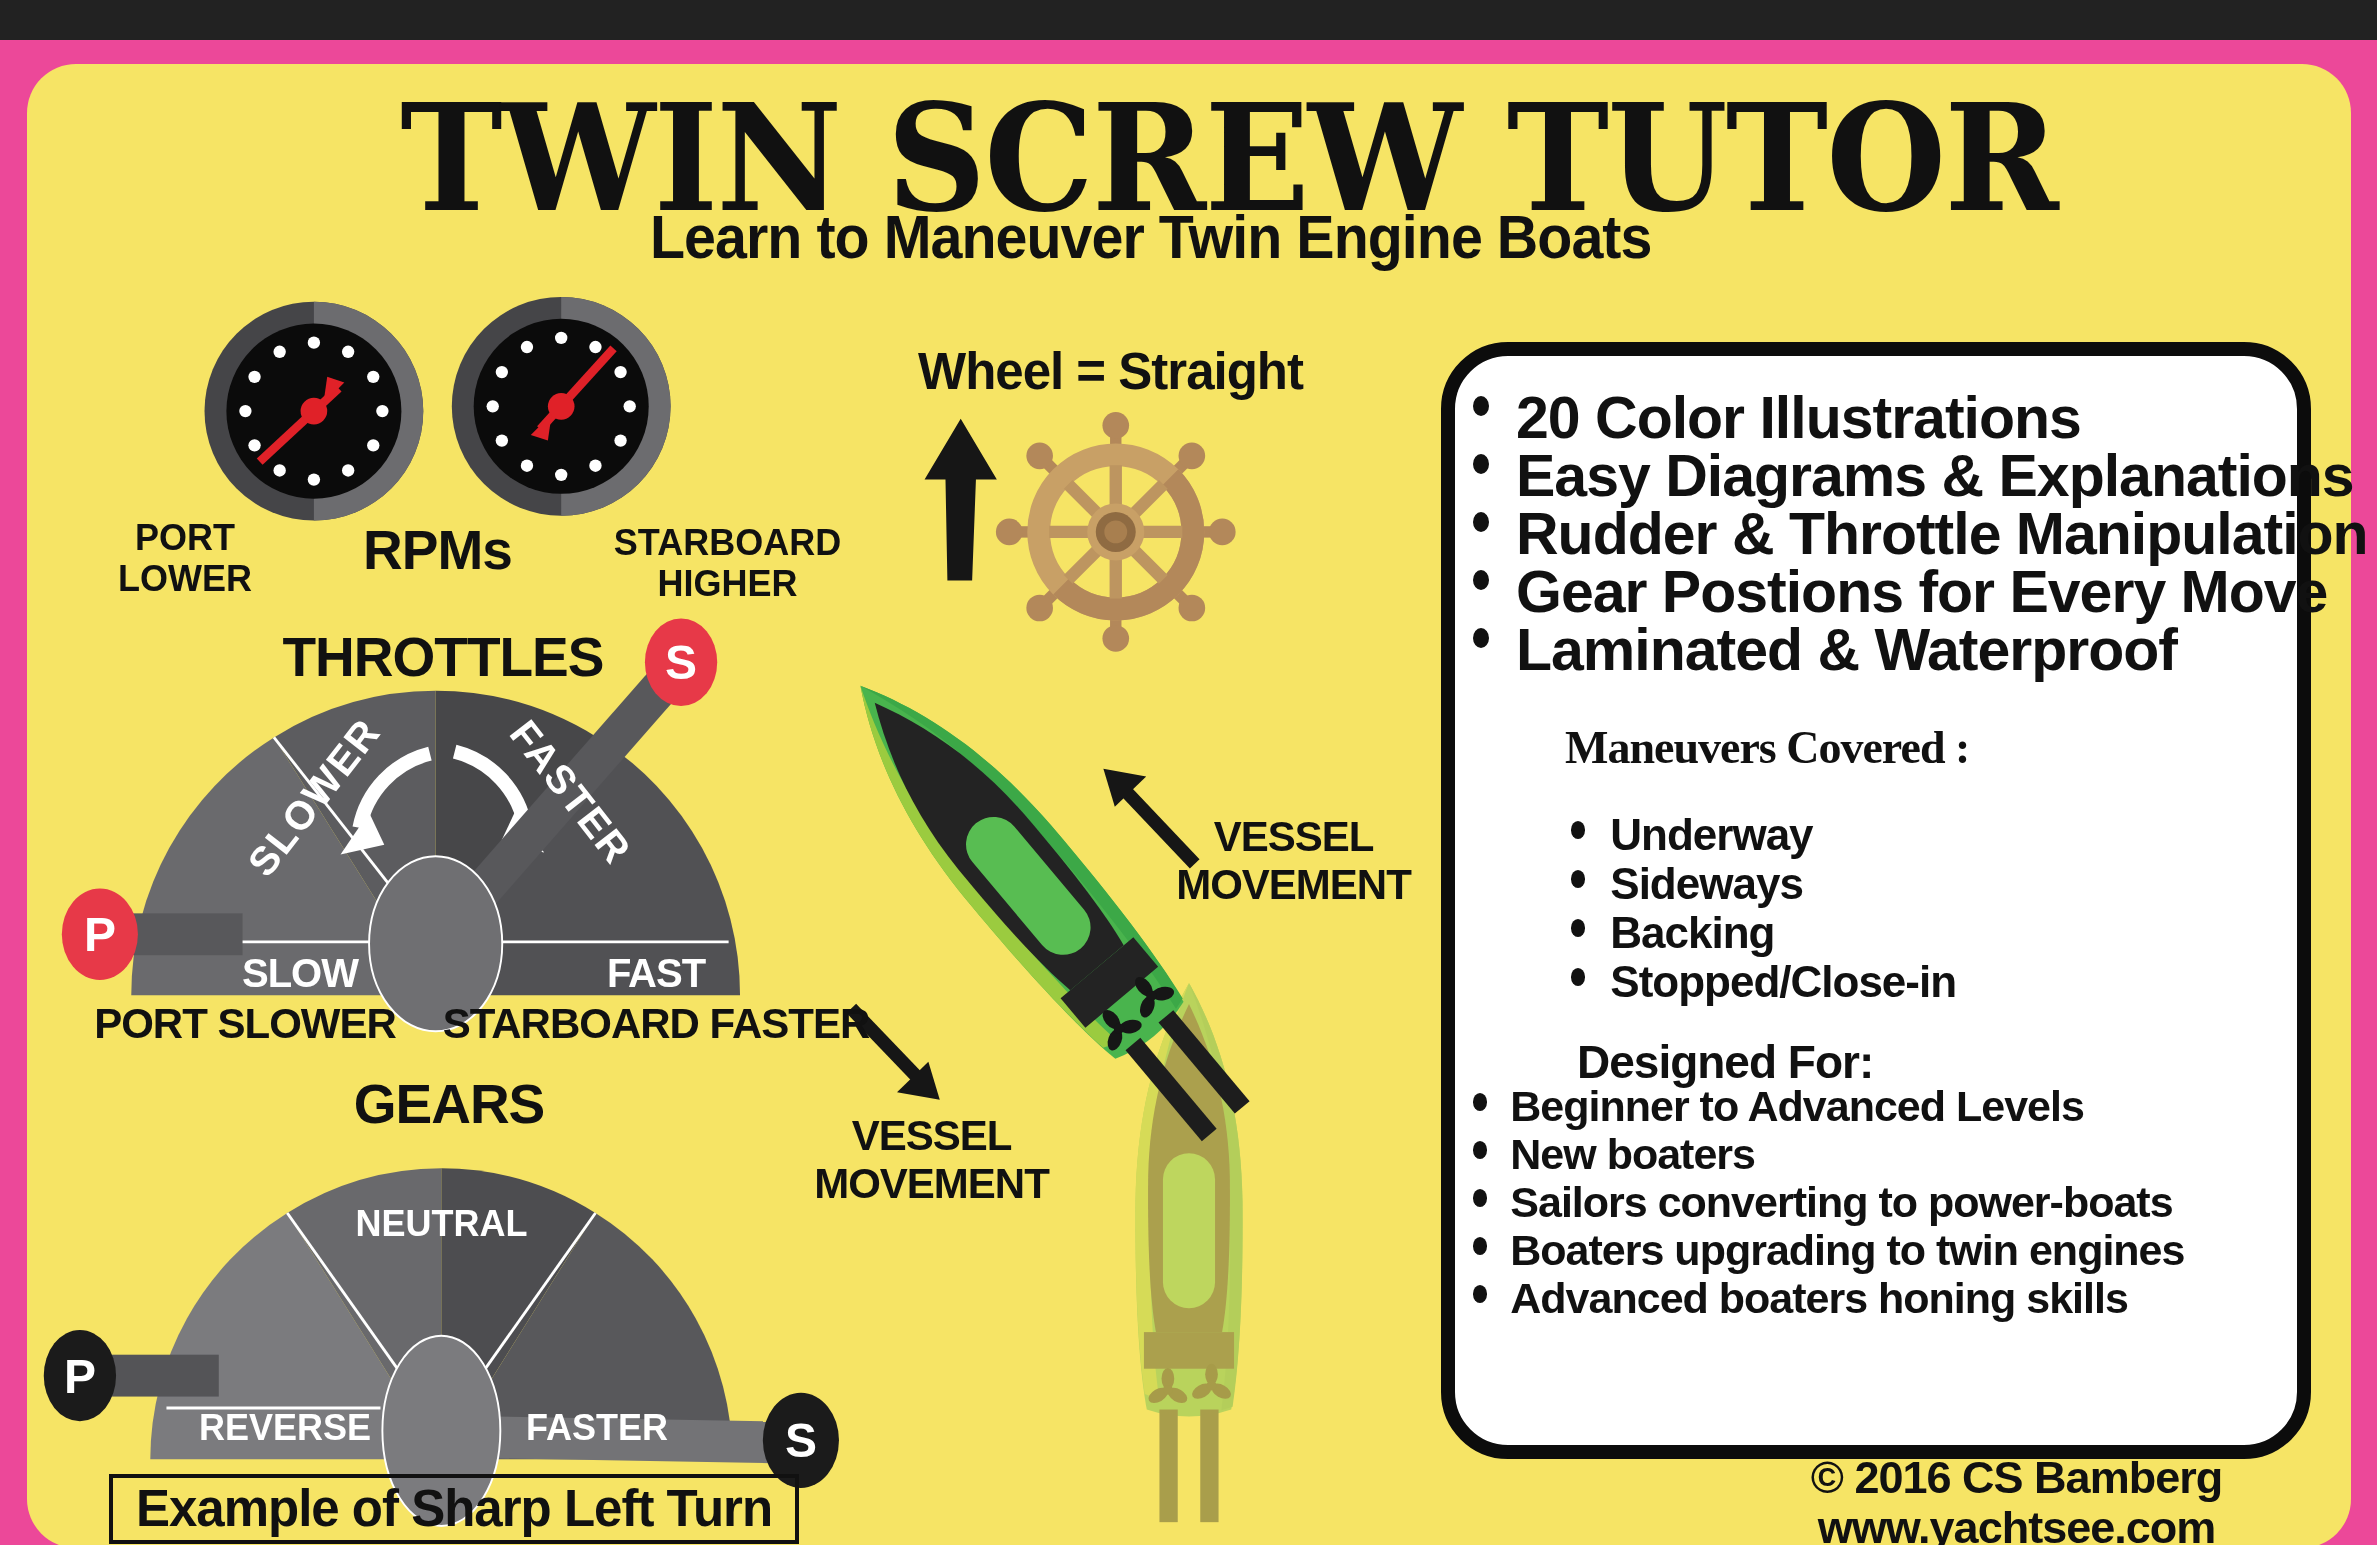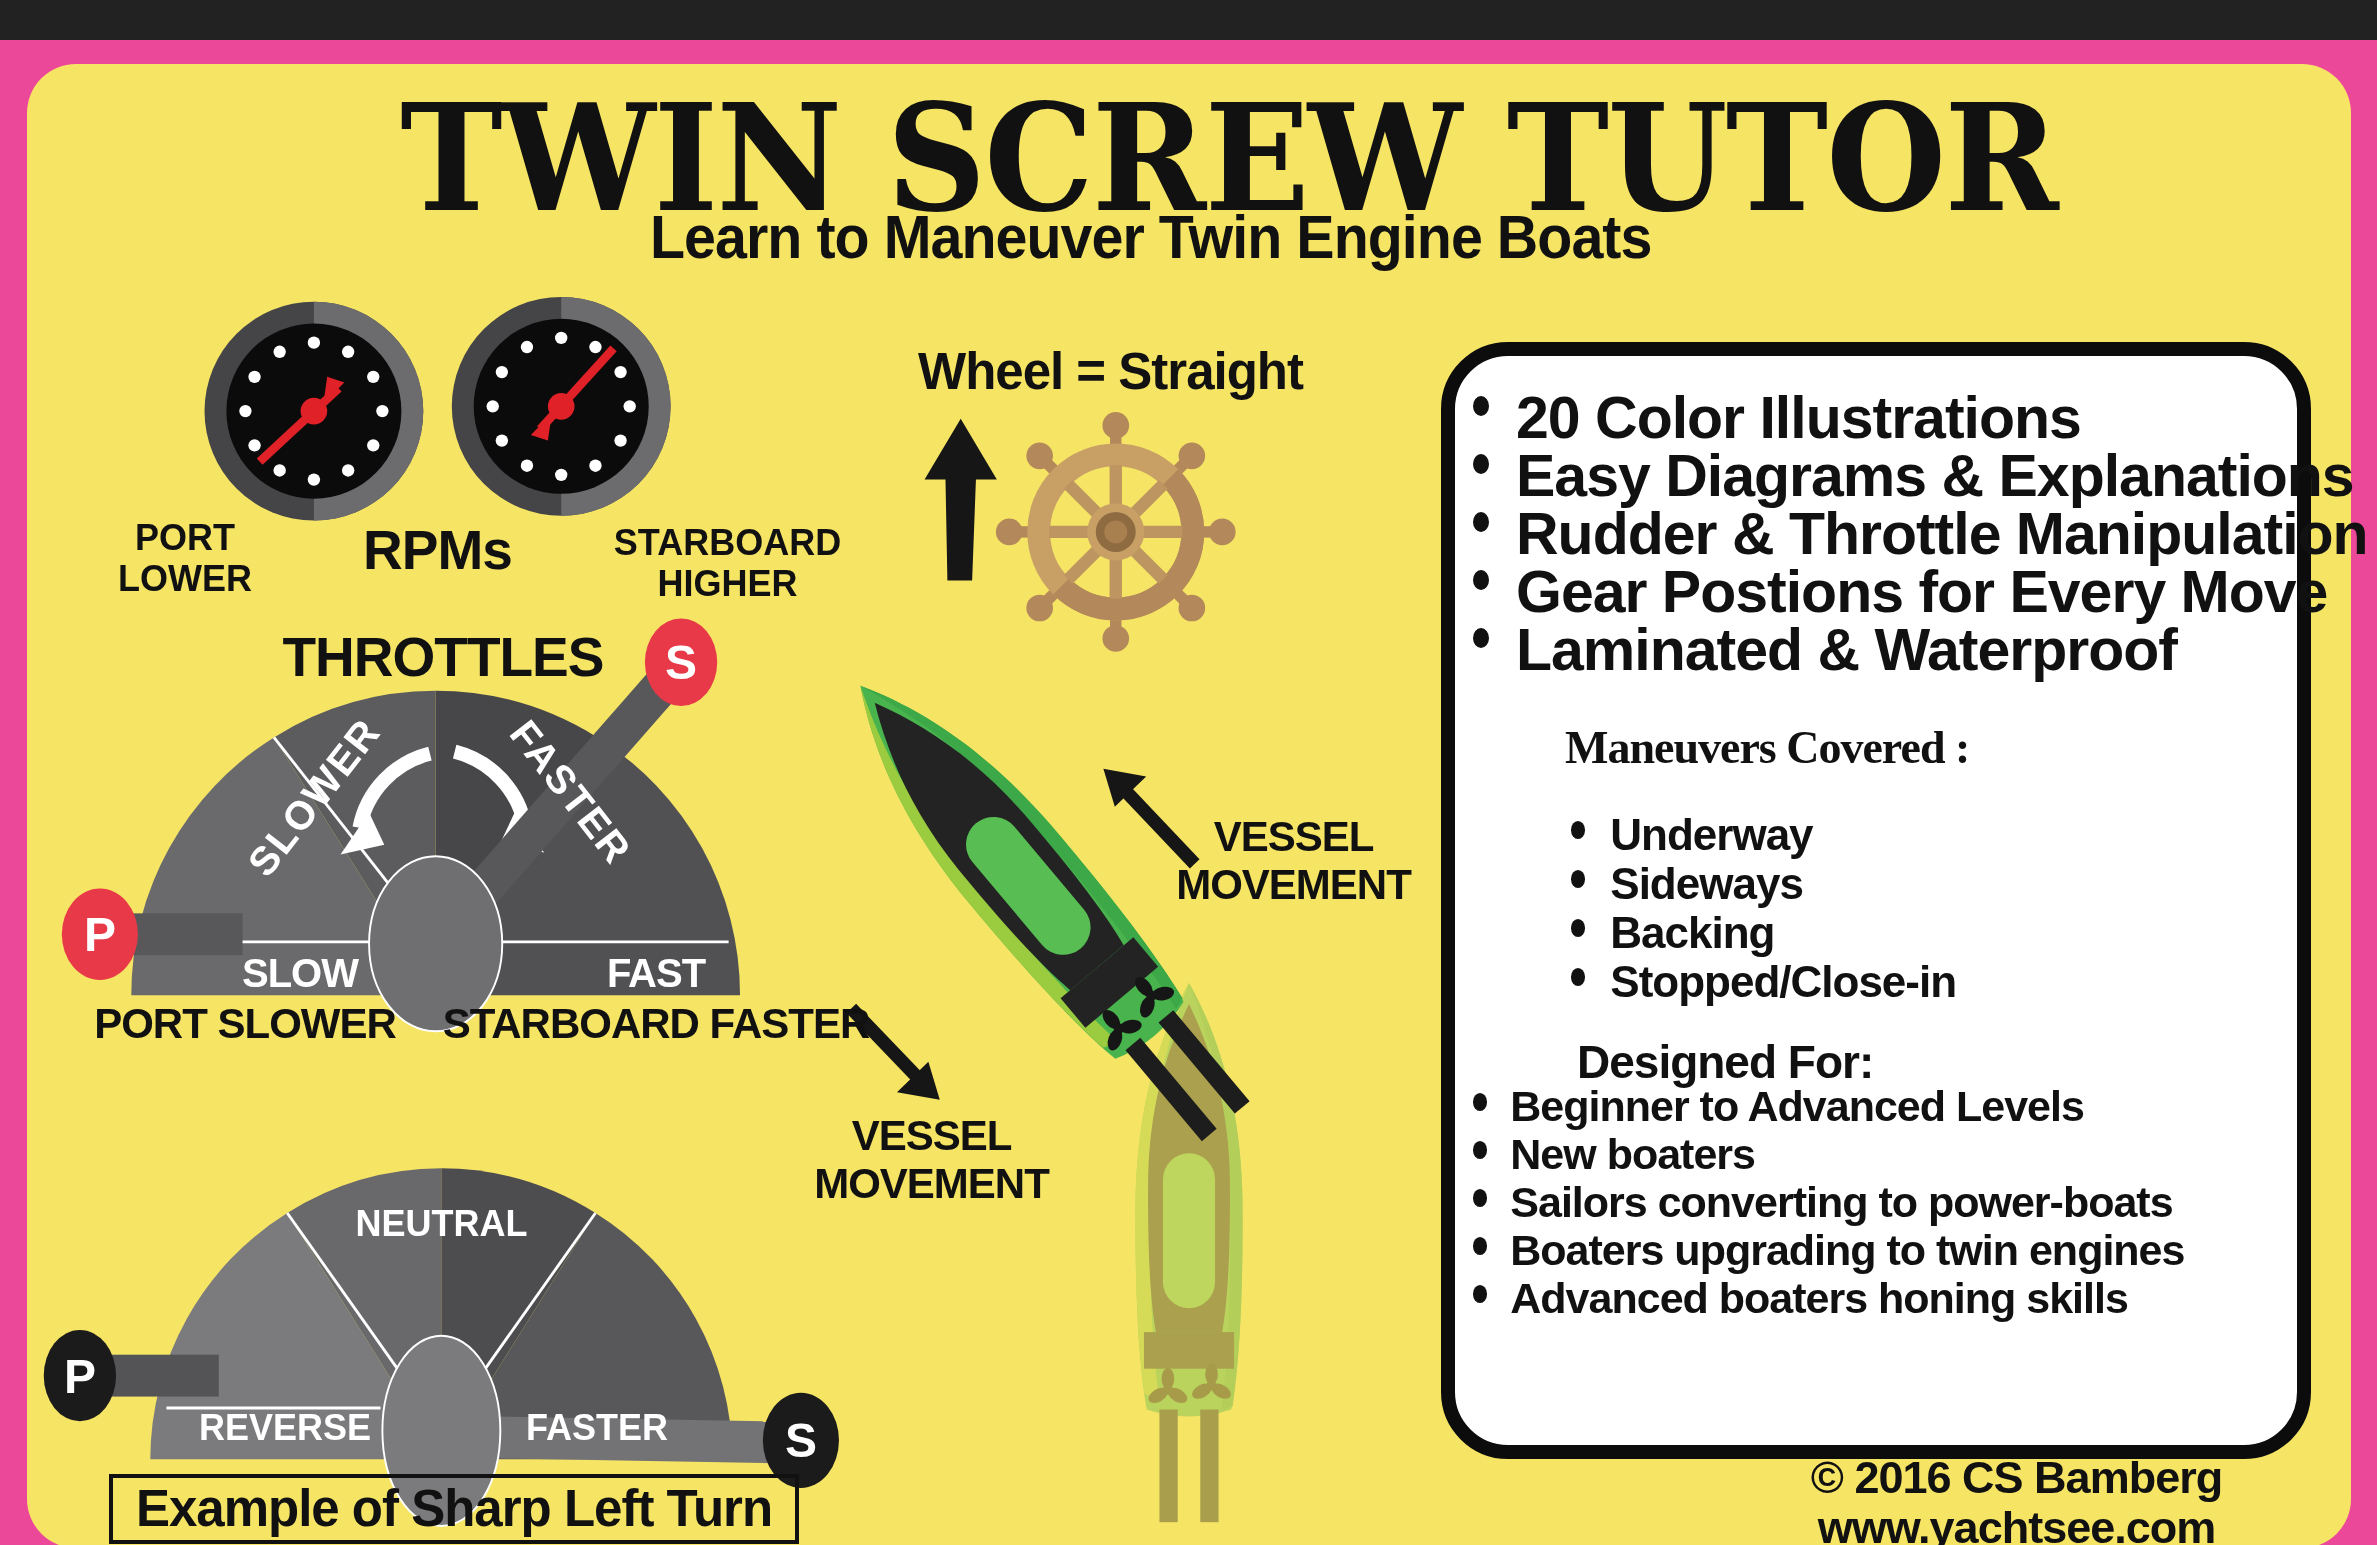--- a/index.html
+++ b/index.html
@@ -212,20 +212,21 @@
   <div class="abs ctr lbl58" style="left:253px;top:590px;width:380px;">THROTTLES</div>
   <div class="abs ctr lbl42 whitetxt rot" style="left:219px;top:737px;width:190px;transform:rotate(-52deg);letter-spacing:1.9px;">SLOWER</div>
   <div class="abs ctr lbl42 whitetxt rot" style="left:476px;top:732px;width:190px;transform:rotate(52deg);letter-spacing:1.9px;">FASTER</div>
   <div class="abs ctr lbl42 whitetxt" style="left:205px;top:913px;width:190px;">SLOW</div>
   <div class="abs ctr lbl42 whitetxt" style="left:561px;top:913px;width:190px;">FAST</div>
   <div class="abs ctr lbl44" style="left:55px;top:963px;width:380px;">PORT SLOWER</div>
   <div class="abs ctr lbl44" style="left:418px;top:963px;width:476px;">STARBOARD FASTER</div>
   <div class="abs ctr lbl50w" style="left:62px;top:871px;width:76px;">P</div>
   <div class="abs ctr lbl50w" style="left:643px;top:599px;width:76px;">S</div>
 
+  <div class="abs ctr lbl58" style="left:259px;top:1037px;width:380px;">GEARS</div>
   <div class="abs ctr lbl38 whitetxt" style="left:299px;top:1166px;width:285px;">NEUTRAL</div>
   <div class="abs ctr lbl38 whitetxt" style="left:166px;top:1370px;width:238px;">REVERSE</div>
   <div class="abs ctr lbl38 whitetxt" style="left:478px;top:1370px;width:238px;">FASTER</div>
   <div class="abs ctr lbl50w" style="left:42px;top:1313px;width:76px;">P</div>
   <div class="abs ctr lbl50w" style="left:763px;top:1377px;width:76px;">S</div>
 
   <div id="exampleBox">
     <span>Example of Sharp Left Turn</span>
   </div>
 

